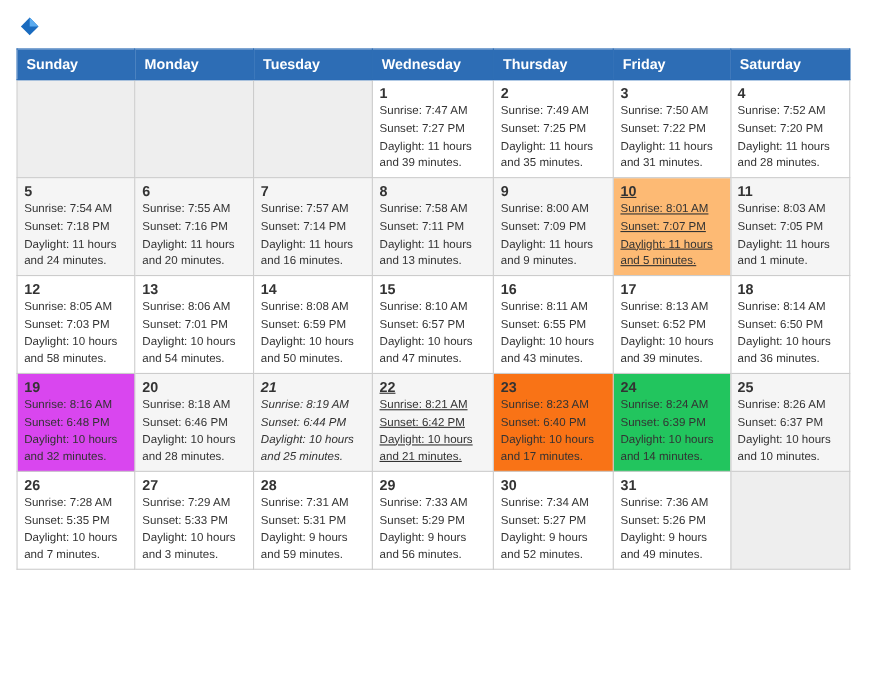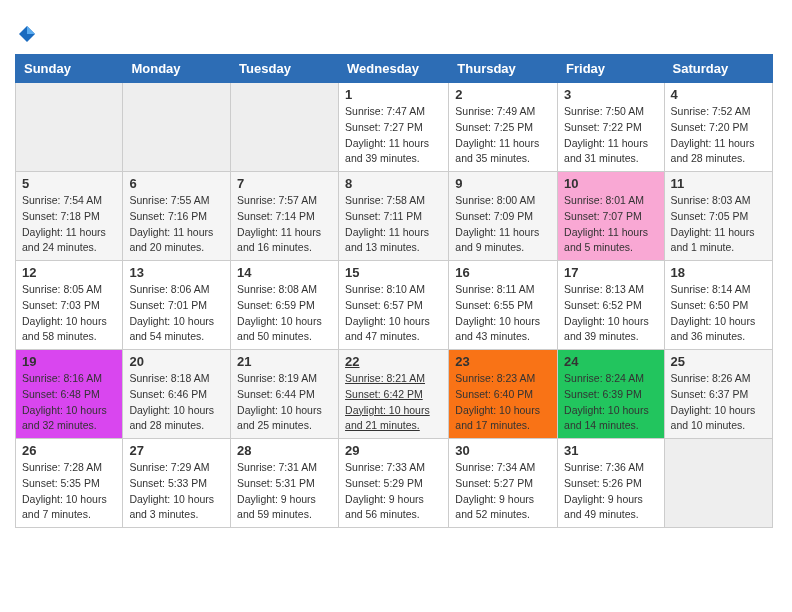--- a/index.html
+++ b/index.html
@@ -4,21 +4,21 @@
   <style>
     * { box-sizing: border-box; margin: 0; padding: 0; }
     body {
       font-family: Arial, sans-serif;
       background: #fff;
       width: 792px;
       min-height: 612px;
     }
     .container {
       width: 788px;
-      padding: 24px 15px;
+      padding: 14px 15px;
     }
     .header {
       display: flex;
       justify-content: space-between;
       align-items: flex-start;
       margin-bottom: 10px;
     }
     .logo {
       display: flex;
       align-items: center;
@@ -166,21 +166,21 @@
             <div class="day-info"><span>Sunrise: 7:57 AM</span><br><span>Sunset: 7:14 PM</span><br><span>Daylight: 11 hours and 16 minutes.</span></div>
           </td>
           <td style="background: rgb(245, 245, 245);">
             <span class="day-num">8</span>
             <div class="day-info"><span>Sunrise: 7:58 AM</span><br><span>Sunset: 7:11 PM</span><br><span>Daylight: 11 hours and 13 minutes.</span></div>
           </td>
           <td style="background: rgb(245, 245, 245);">
             <span class="day-num">9</span>
             <div class="day-info"><span>Sunrise: 8:00 AM</span><br><span>Sunset: 7:09 PM</span><br><span>Daylight: 11 hours and 9 minutes.</span></div>
           </td>
-          <td style="background: #f9a8d4;">
+          <td style="background: #fdba74; text-decoration: underline;">
             <span class="day-num">10</span>
             <div class="day-info"><span>Sunrise: 8:01 AM</span><br><span>Sunset: 7:07 PM</span><br><span>Daylight: 11 hours and 5 minutes.</span></div>
           </td>
           <td style="background: rgb(245, 245, 245);">
             <span class="day-num">11</span>
             <div class="day-info"><span>Sunrise: 8:03 AM</span><br><span>Sunset: 7:05 PM</span><br><span>Daylight: 11 hours and 1 minute.</span></div>
           </td>
         </tr>
         <tr>
           <td>
@@ -214,21 +214,21 @@
         </tr>
         <tr>
           <td style="background: #d946ef;">
             <span class="day-num">19</span>
             <div class="day-info"><span>Sunrise: 8:16 AM</span><br><span>Sunset: 6:48 PM</span><br><span>Daylight: 10 hours and 32 minutes.</span></div>
           </td>
           <td style="background: rgb(245, 245, 245);">
             <span class="day-num">20</span>
             <div class="day-info"><span>Sunrise: 8:18 AM</span><br><span>Sunset: 6:46 PM</span><br><span>Daylight: 10 hours and 28 minutes.</span></div>
           </td>
-          <td style="background: rgb(245, 245, 245);">
+          <td style="background: rgb(245, 245, 245); font-style: italic;">
             <span class="day-num">21</span>
             <div class="day-info"><span>Sunrise: 8:19 AM</span><br><span>Sunset: 6:44 PM</span><br><span>Daylight: 10 hours and 25 minutes.</span></div>
           </td>
           <td style="background: rgb(245, 245, 245); text-decoration: underline;">
             <span class="day-num">22</span>
             <div class="day-info"><span>Sunrise: 8:21 AM</span><br><span>Sunset: 6:42 PM</span><br><span>Daylight: 10 hours and 21 minutes.</span></div>
           </td>
           <td style="background: #f97316;">
             <span class="day-num">23</span>
             <div class="day-info"><span>Sunrise: 8:23 AM</span><br><span>Sunset: 6:40 PM</span><br><span>Daylight: 10 hours and 17 minutes.</span></div>

